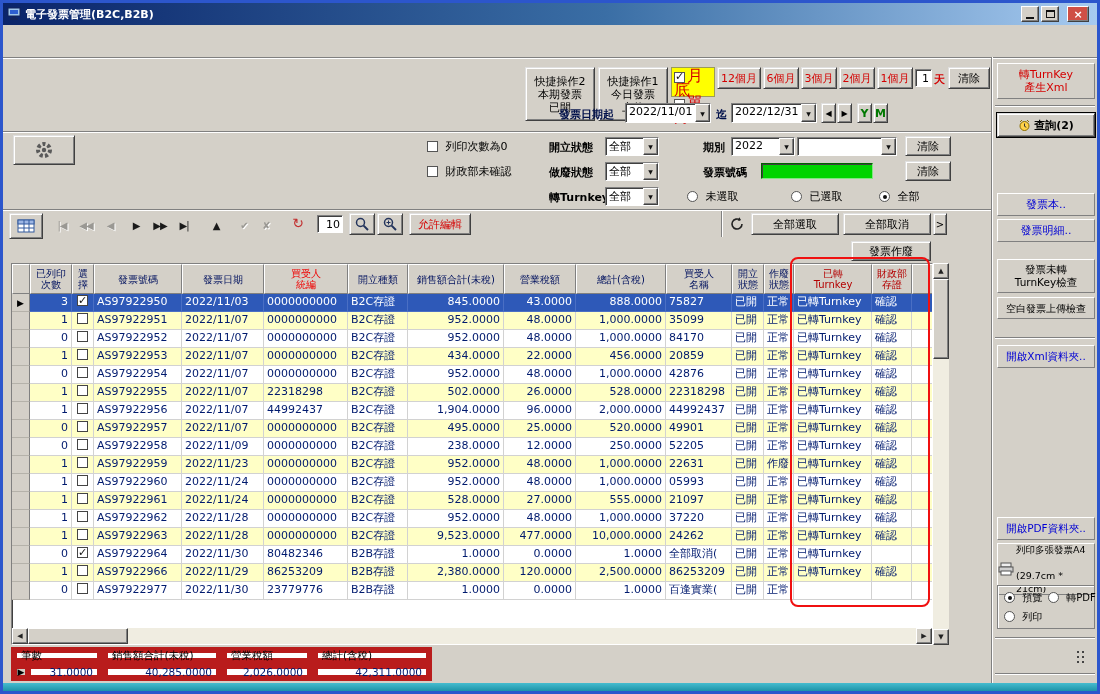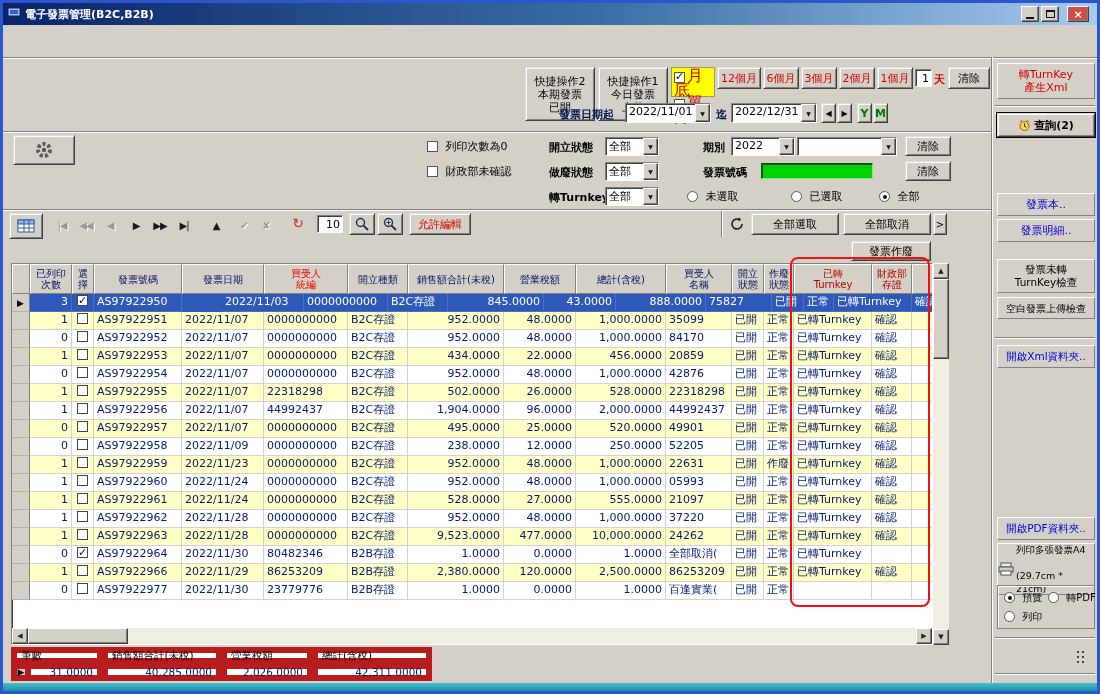--- a/index.html
+++ b/index.html
@@ -280,21 +280,21 @@
         <div class="hcell" style="width: 40px; color: rgb(180, 0, 0);">財政部
 存證</div>
         <div class="hcell" style="width: 22px;"></div>
       </div>
     <div>
         <div class="grow sel">
           <div class="ind">▶</div>
           <div class="cell a-right" style="width: 42px;">3</div>
           <div class="cell a-center" style="width: 22px;"><span class="gridcb on"></span></div>
           <div class="cell a-left" style="width: 88px;">AS97922950</div>
-          <div class="cell a-left" style="width: 82px; margin-left: 40px;">2022/11/03</div>
+          <div class="cell a-left" style="width: 82px;">2022/11/03</div>
           <div class="cell a-left" style="width: 84px;">0000000000</div>
           <div class="cell a-left" style="width: 60px;">B2C存證</div>
           <div class="cell a-right" style="width: 96px;">845.0000</div>
           <div class="cell a-right" style="width: 72px;">43.0000</div>
           <div class="cell a-right" style="width: 90px;">888.0000</div>
           <div class="cell a-left" style="width: 66px;">75827</div>
           <div class="cell a-left" style="width: 32px;">已開</div>
           <div class="cell a-left" style="width: 30px;">正常</div>
           <div class="cell a-left" style="width: 78px;">已轉Turnkey</div>
           <div class="cell a-left" style="width: 40px;">確認</div>

